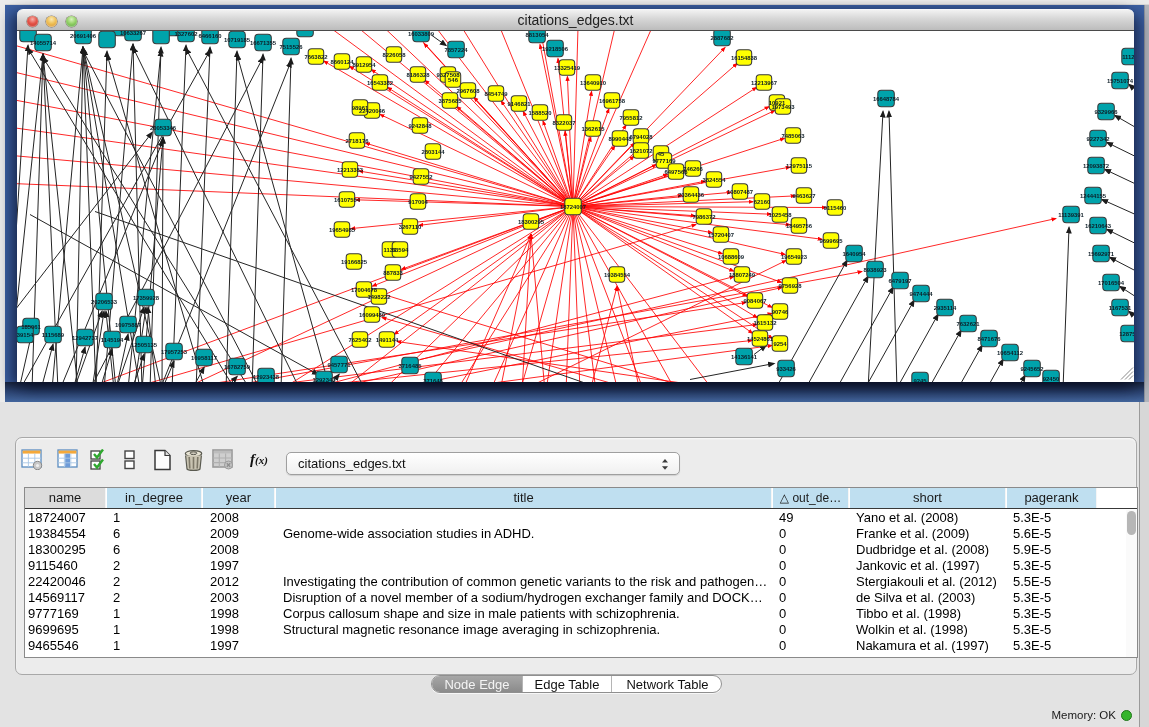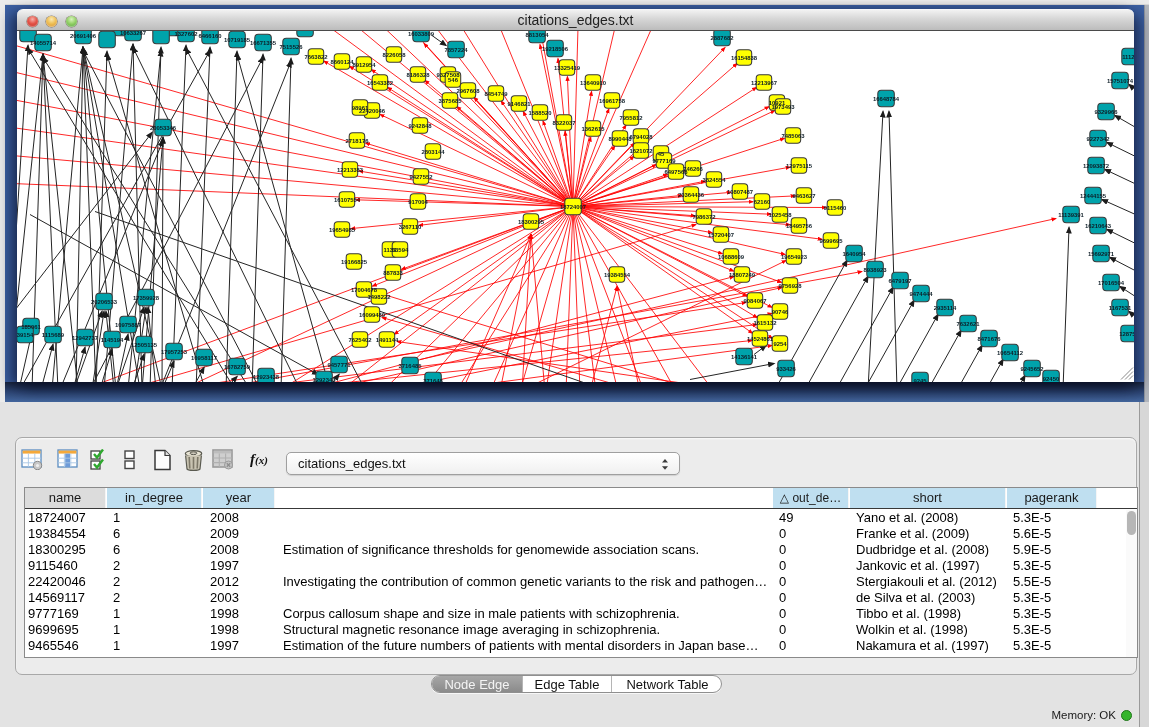--- a/index.html
+++ b/index.html
@@ -618,20 +618,23 @@
       <div id="hrow">
 <div class="hcell" style="left:0px;width:81px;background:#dcdcdc">
             <span>name</span>
           </div>
 <div class="hcell" style="left:82px;width:95px">
             <span>in_degree</span>
           </div>
 <div class="hcell" style="left:178px;width:72px">
             <span>year</span>
           </div>
+<div class="hcell" style="left:251px;width:496px">
+            <span>title</span>
+          </div>
 <div class="hcell" style="left:748px;width:76px">
             <span style="font-size:12px">△ out_de…</span>
           </div>
 <div class="hcell" style="left:825px;width:156px">
             <span>short</span>
           </div>
 <div class="hcell" style="left:982px;width:90px">
             <span>pagerank</span>
           </div>
 </div>
@@ -640,29 +643,29 @@
           <span style="left:88px">1</span>
           <span style="left:185px">2008</span>
           <span style="left:754px">49</span>
           <span style="left:831px">Yano et al. (2008)</span>
 <span style="left:988px">5.3E-5</span>
         </div>
 <div class="trow" style="top:38px">
 <span style="left:3px">19384554</span>
           <span style="left:88px">6</span>
           <span style="left:185px">2009</span>
+<span style="left:258px">Genome-wide association studies in ADHD.</span>
           <span style="left:754px">0</span>
           <span style="left:831px">Franke et al. (2009)</span>
 <span style="left:988px">5.6E-5</span>
         </div>
 <div class="trow" style="top:54px">
 <span style="left:3px">18300295</span>
           <span style="left:88px">6</span>
           <span style="left:185px">2008</span>
-<span style="left:258px">Estimation of significance thresholds for genomewide association scans.</span>
           <span style="left:754px">0</span>
           <span style="left:831px">Dudbridge et al. (2008)</span>
 <span style="left:988px">5.9E-5</span>
         </div>
 <div class="trow" style="top:70px">
 <span style="left:3px">9115460</span>
           <span style="left:88px">2</span>
           <span style="left:185px">1997</span>
           <span style="left:754px">0</span>
           <span style="left:831px">Jankovic et al. (1997)</span>
@@ -674,20 +677,21 @@
           <span style="left:185px">2012</span>
 <span style="left:258px">Investigating the contribution of common genetic variants to the risk and pathogen…</span>
           <span style="left:754px">0</span>
           <span style="left:831px">Stergiakouli et al. (2012)</span>
 <span style="left:988px">5.5E-5</span>
         </div>
 <div class="trow" style="top:102px">
 <span style="left:3px">14569117</span>
           <span style="left:88px">2</span>
           <span style="left:185px">2003</span>
+<span style="left:258px">Disruption of a novel member of a sodium/hydrogen exchanger family and DOCK…</span>
           <span style="left:754px">0</span>
           <span style="left:831px">de Silva et al. (2003)</span>
 <span style="left:988px">5.3E-5</span>
         </div>
 <div class="trow" style="top:118px">
 <span style="left:3px">9777169</span>
           <span style="left:88px">1</span>
           <span style="left:185px">1998</span>
 <span style="left:258px">Corpus callosum shape and size in male patients with schizophrenia.</span>
           <span style="left:754px">0</span>
@@ -700,21 +704,20 @@
           <span style="left:185px">1998</span>
 <span style="left:258px">Structural magnetic resonance image averaging in schizophrenia.</span>
           <span style="left:754px">0</span>
           <span style="left:831px">Wolkin et al. (1998)</span>
 <span style="left:988px">5.3E-5</span>
         </div>
 <div class="trow" style="top:150px">
 <span style="left:3px">9465546</span>
           <span style="left:88px">1</span>
           <span style="left:185px">1997</span>
-<span style="left:258px">Estimation of the future numbers of patients with mental disorders in Japan base…</span>
           <span style="left:754px">0</span>
           <span style="left:831px">Nakamura et al. (1997)</span>
 <span style="left:988px">5.3E-5</span>
         </div>
 <div class="trow" style="top:166px">
 <span style="left:3px">9463627</span>
           <span style="left:88px">1</span>
           <span style="left:185px">1997</span>
           <span style="left:754px">0</span>
           <span style="left:831px">Hescheler et al. (1997)</span>

